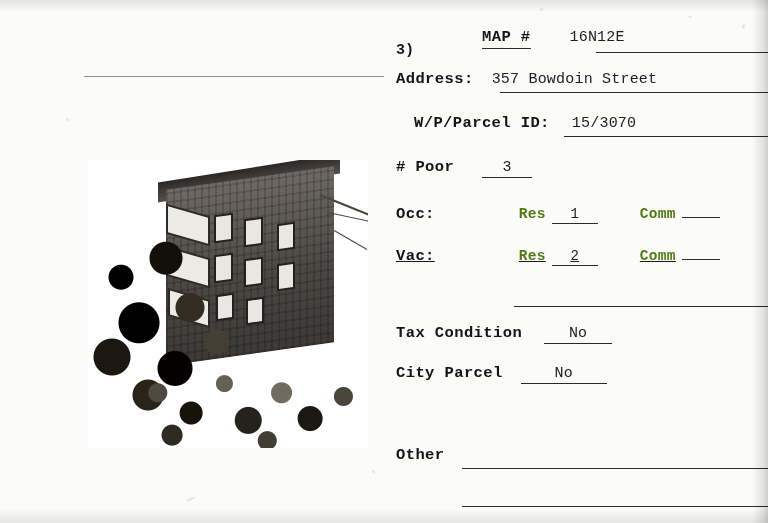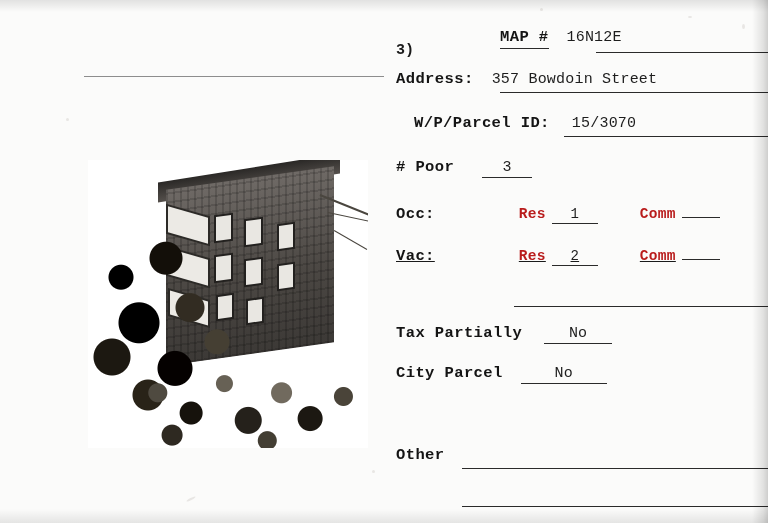--- a/index.html
+++ b/index.html
@@ -162,21 +162,21 @@
   }
   .blank {
     border-bottom: 1.4px solid #2a2a2a;
     display: inline-block;
     height: 14px;
   }
   .sub {
     font-size: 14.5px;
     font-weight: 700;
     letter-spacing: .3px;
-    color: #b91c1c;
+    color: #4d7c0f;
   }
   .item-no {
     position: absolute;
     left: 0px;
     top: 42px;
     font-size: 15px;
     font-weight: 700;
   }
 
   
@@ -247,21 +247,21 @@
 
       <div class="ph-foliage"></div>
       <div class="ph-rubble"></div>
     </div>
   </div>
 
   <div id="form">
 
     <div class="item-no">3)</div>
 
-    <div class="row" style="left:104px;top:28px;">
+    <div class="row" style="left:86px;top:28px;gap:21px;">
       <span class="lbl ul" style="padding-bottom:2px;">MAP #</span>
       <span class="val" style="margin-left:14px;font-size:15px;">16N12E</span>
     </div>
     <div class="edge-rule" style="left:200px;top:52px;width:172px;"></div>
 
     <div class="row" style="left:0px;top:70px;">
       <span class="lbl">Address:</span>
       <span class="val" style="margin-left:14px;font-size:15px;">357 Bowdoin Street</span>
     </div>
     <div class="edge-rule" style="left:104px;top:92px;width:268px;"></div>
@@ -289,21 +289,21 @@
       <span class="lbl">Vac:</span>
       <span class="sub" style="margin-left:84px;">Res</span>
       <span class="val ul" style="min-width:38px;margin-left:6px;">2</span>
       <span class="sub" style="margin-left:42px;">Comm</span>
       <span class="val ul blank" style="min-width:30px;margin-left:6px;"></span>
     </div>
 
     <div class="edge-rule" style="left:118px;top:306px;width:254px;"></div>
 
     <div class="row" style="left:0px;top:324px;">
-      <span class="lbl">Tax Partially</span>
+      <span class="lbl">Tax Condition</span>
       <span class="val ul" style="margin-left:22px;min-width:60px;font-size:15px;">No</span>
     </div>
 
     <div class="row" style="left:0px;top:364px;">
       <span class="lbl">City Parcel</span>
       <span class="val ul" style="margin-left:18px;min-width:78px;font-size:15px;">No</span>
     </div>
 
 
     <div class="row" style="left:0px;top:446px;">

